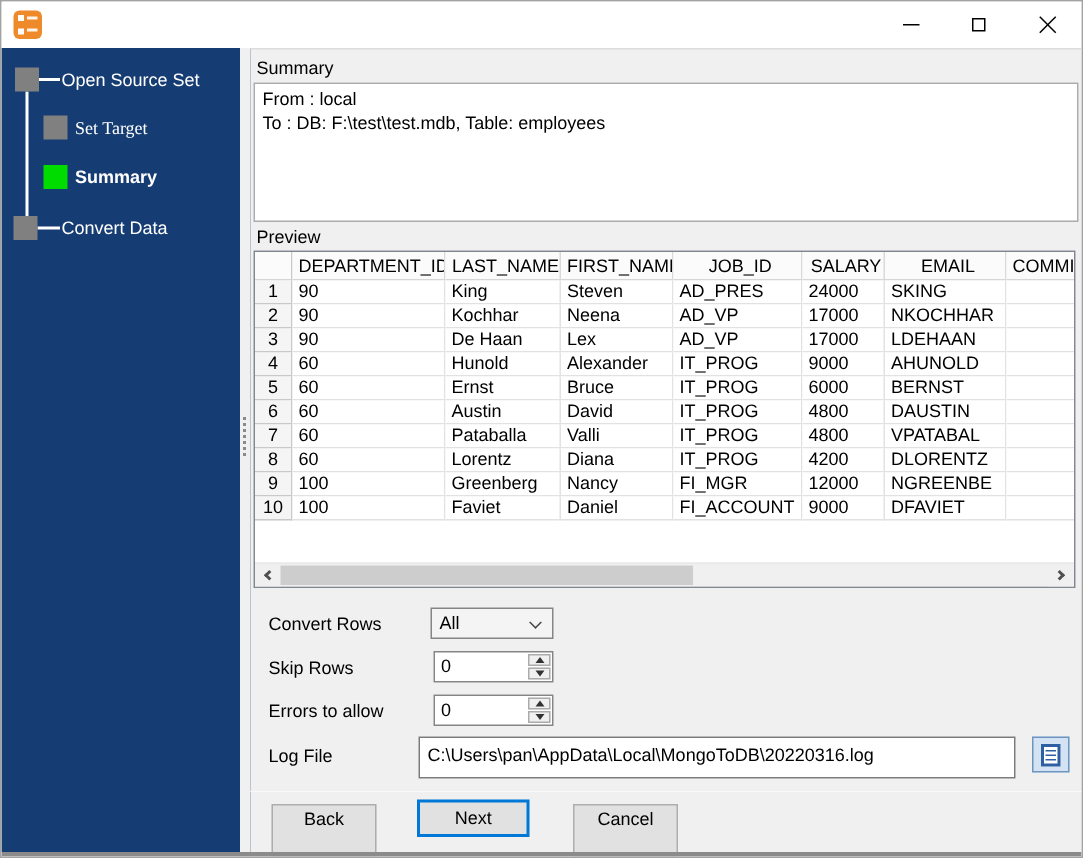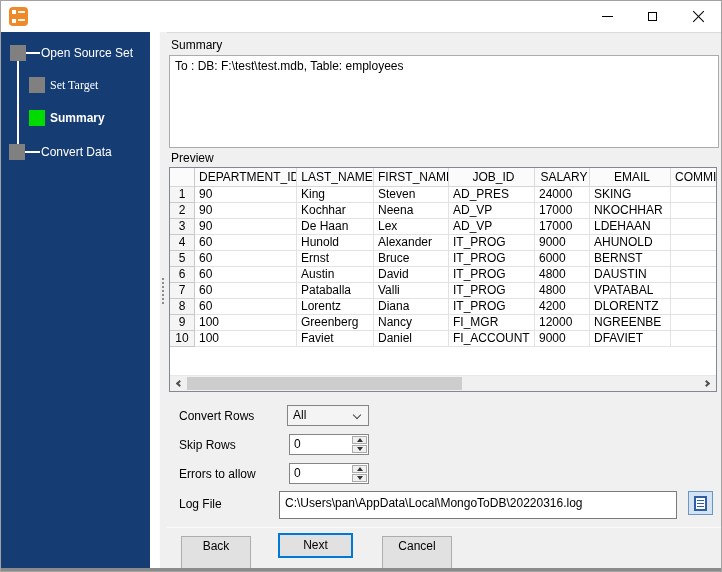--- a/index.html
+++ b/index.html
@@ -23,21 +23,21 @@
   .win-btn.min { left:589px; } .win-btn.max { left:634px; } .win-btn.close { left:680px; }
   .glyph-min { width:11px; height:1px; background:#000; }
   .glyph-max { width:9px; height:9px; border:1px solid #000; }
   .glyph-close { position:relative; width:13px; height:13px; }
   .glyph-close::before, .glyph-close::after { content:""; position:absolute; left:-1px; top:6px;
               width:15px; height:1px; background:#000; }
   .glyph-close::before { transform:rotate(45deg); }
   .glyph-close::after  { transform:rotate(-45deg); }
 
   
-  .sidebar { position:absolute; left:0; top:31px; width:149px; height:536px; background:#163D73; }
+  .sidebar { position:absolute; left:0; top:31px; width:167px; height:536px; background:#163D73; }
   .tree-vline { position:absolute; left:16px; top:29px; width:2px; height:92px; background:#fff; }
   .tree-conn  { position:absolute; height:2px; background:#fff; }
   .conn-1 { left:25px; top:20px;  width:14px; }
   .conn-4 { left:24px; top:119px; width:15px; }
   .step-sq { position:absolute; width:16px; height:16px; background:#808080; }
   .sq-1 { left:9px;  top:13px; }
   .sq-2 { left:28px; top:45px; }
   .sq-3 { left:28px; top:78px; background:#00DC00; }
   .sq-4 { left:8px;  top:112px; }
   .step-label { position:absolute; color:#fff; font-size:12px; line-height:15px; white-space:nowrap; }
@@ -167,20 +167,21 @@
   </div>
 
   <div class="splitter">
     <div class="grip"></div>
   </div>
 
   <div class="content">
 
     <div class="sec-label summary-label">Summary</div>
     <div class="summary-box">
+      <div>From : local</div>
       <div>To : DB: F:\test\test.mdb, Table: employees</div>
     </div>
 
     <div class="sec-label preview-label">Preview</div>
 
     <div class="table">
       <div class="thead">
         <div class="th c0"></div>
         <div class="th c1">DEPARTMENT_ID</div>
         <div class="th c2">LAST_NAME</div>

